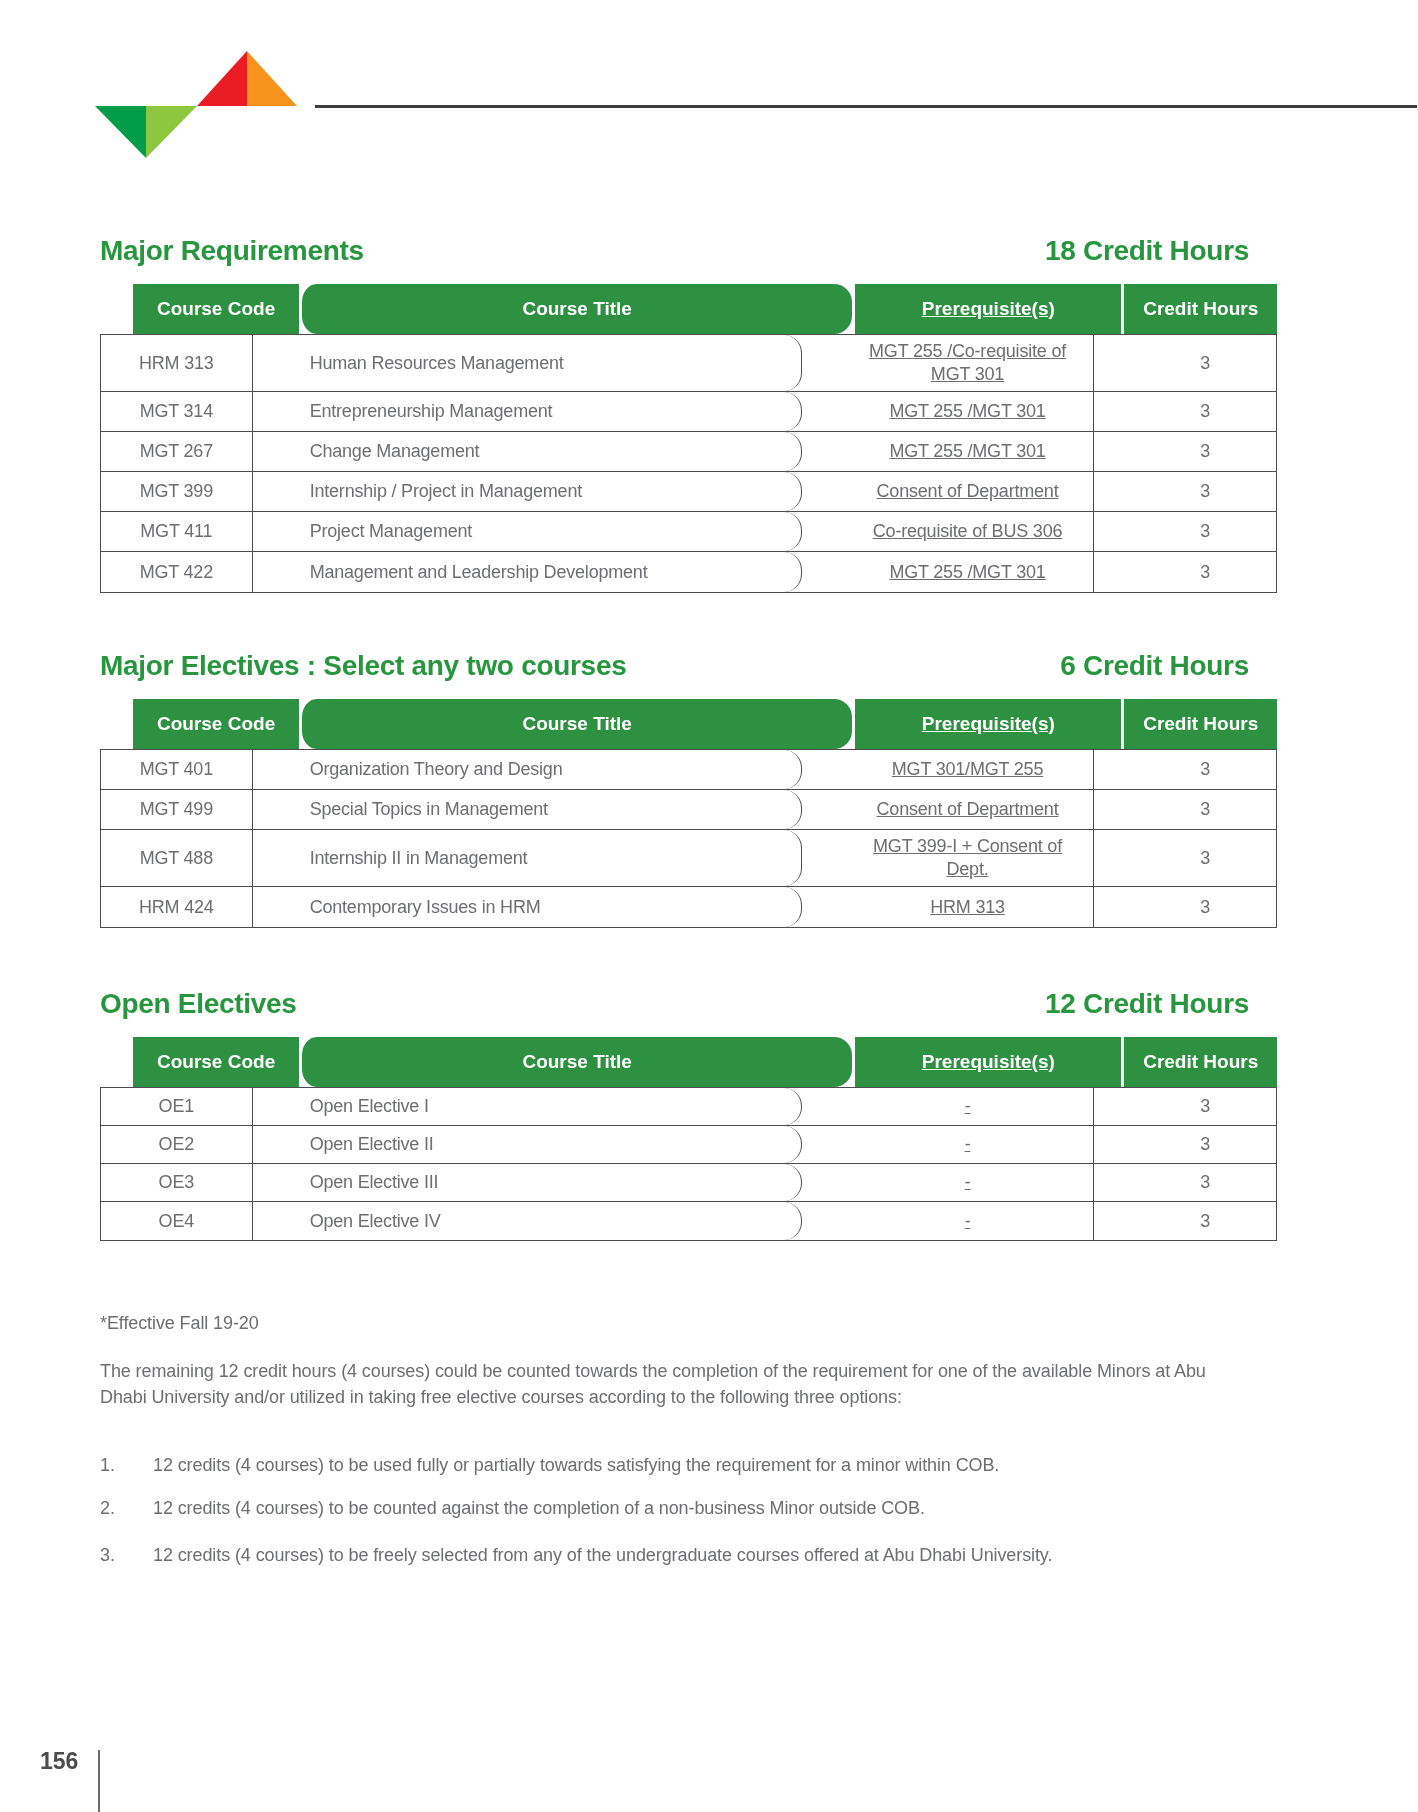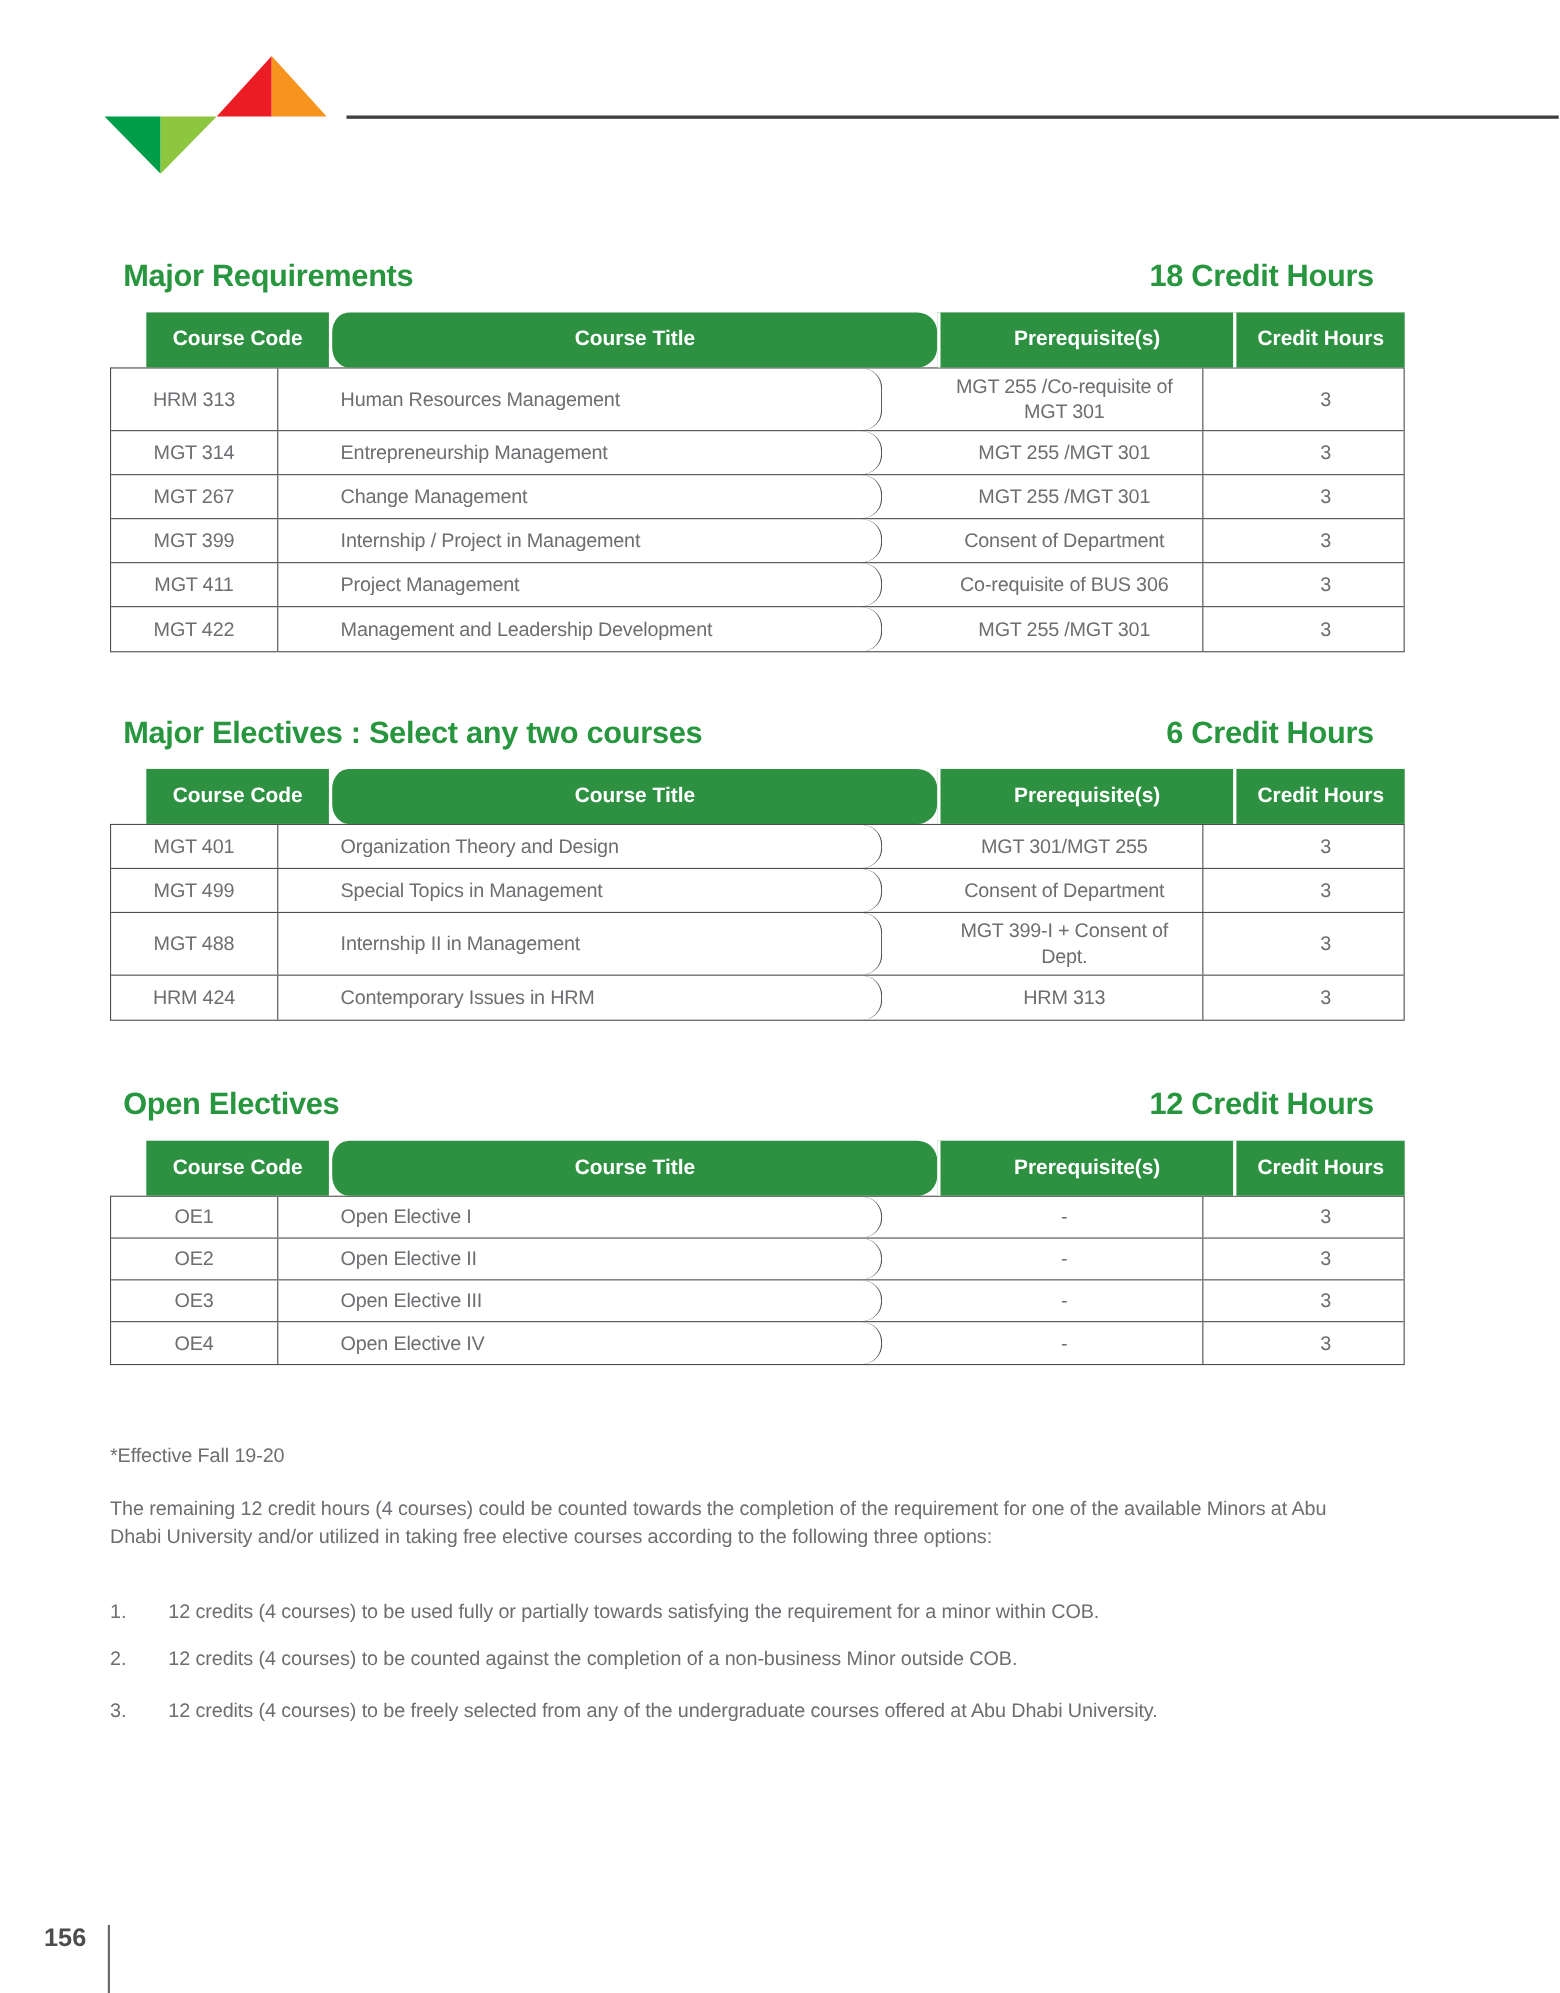--- a/index.html
+++ b/index.html
@@ -16,37 +16,37 @@
   .logo { position:absolute; left:95px; top:51px; }
   .rule {
     position:absolute; left:315px; top:105px;
     width:1102px; height:3px; background:#3e3e40;
   }
 
   
   .section { position:absolute; left:100px; width:1177px; }
   .sec-head {
     display:flex; justify-content:space-between; align-items:baseline;
-    height:30px; line-height:30px;margin-left:12px;
+    height:30px; line-height:30px;
   }
   .sec-title, .sec-hours {
     color:#27963F; font-size:28px; font-weight:700; letter-spacing:-0.3px;
   }
   .sec-hours { padding-right:28px; }
 
   
   .table { margin-top:18px; width:1177px; }
   .thead { display:flex;padding-left:33px; }
   .th {
     background:#2E9142; color:#ffffff;
     font-size:19px; font-weight:700;
     height:50px; display:flex; align-items:center; justify-content:center;
   }
   .th + .th { border-left:3px solid #ffffff; }
-  .c1 { width:171px; } .c2 { width:569px;border-radius:18px; } .c3 { width:277px; } .c4 { width:160px; }
+  .c1 { width:171px; } .c2 { width:569px;border-radius:18px; } .c3 { width:277px;text-decoration:underline; } .c4 { width:160px; }
   .tbody { border:1px solid #4d4d4f; }
   .tr { display:flex; min-height:40px;gap:40px; }
   .tr:not(:last-child) { border-bottom:1px solid #4d4d4f; }
   .tr.tall { min-height:57px; }
   .t3 .tr { min-height:38px; }
   .td {
     display:flex; align-items:center; justify-content:center;
     color:#6D6E71; font-size:18px; text-align:center; letter-spacing:-0.2px;
   }
   .td:not(:last-child) { border-right:1px solid #4d4d4f; }

